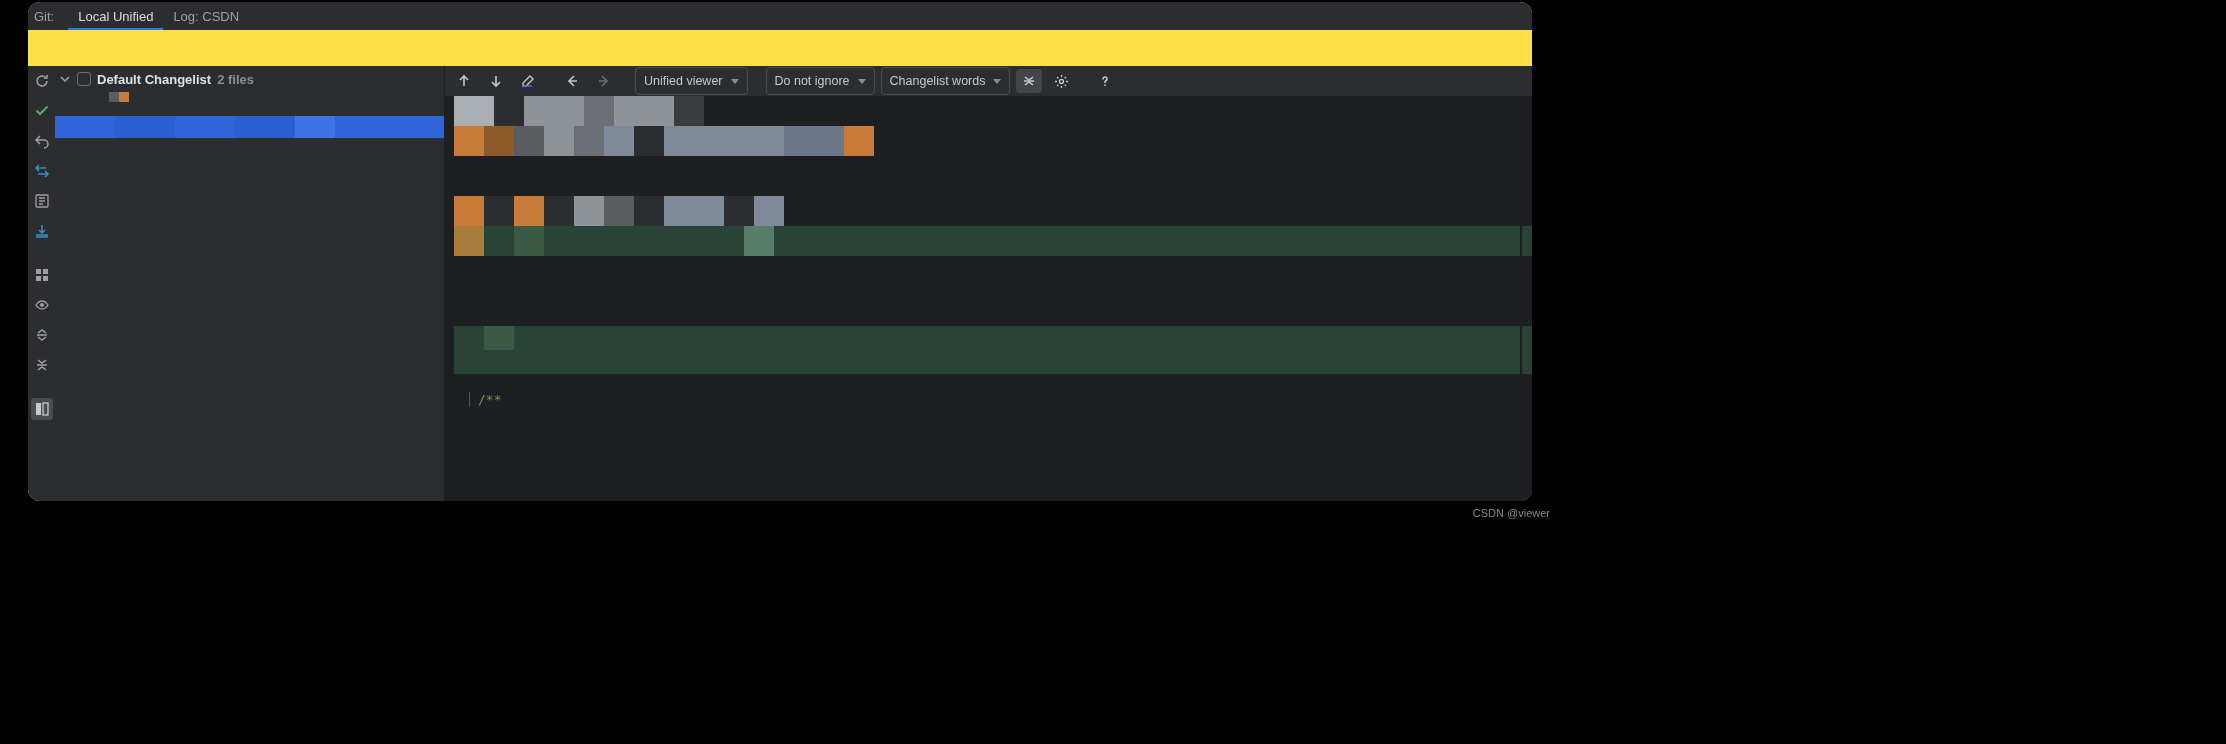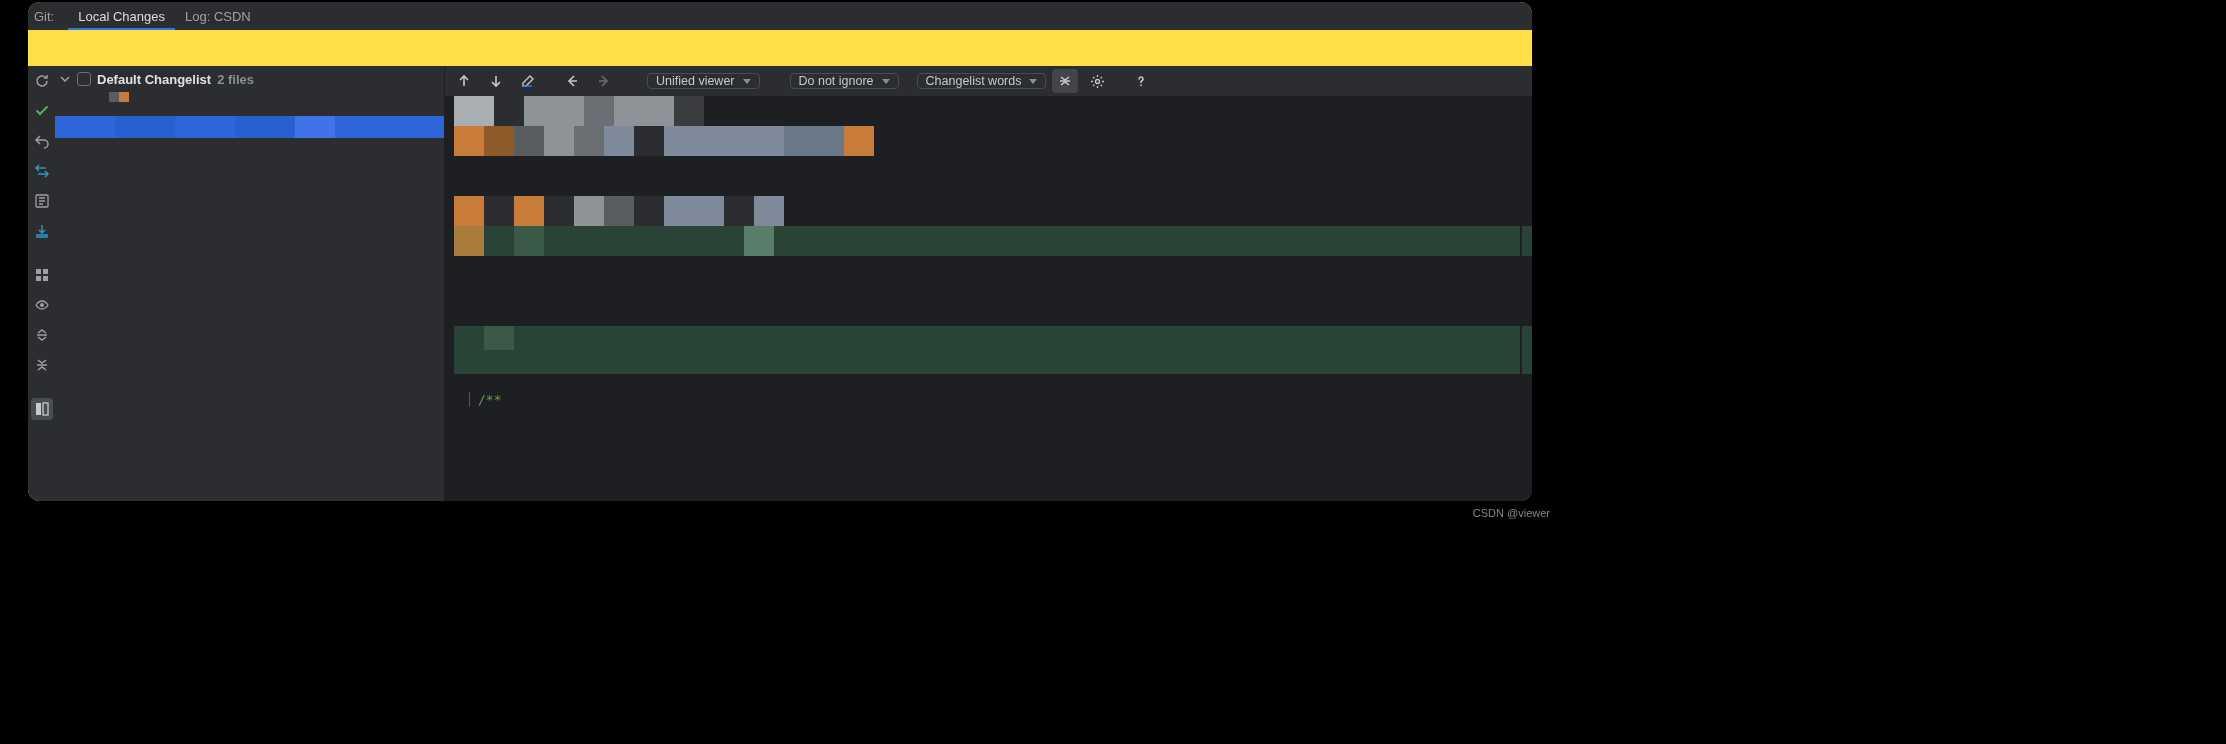--- a/index.html
+++ b/index.html
@@ -176,32 +176,31 @@
     height: 24px;
     display: flex;
     align-items: center;
     justify-content: center;
     border-radius: 4px;
     cursor: pointer;
   }
   .tb-btn.active { background: #43454a; }
   .tb-sep { width: 6px; }
   .dropdown {
-    height: 16px;
+    height: 28px;
     padding: 0 8px;
     border: 1px solid #4a4d50;
     border-radius: 4px;
     display: inline-flex;
     align-items: center;
     gap: 8px;
     color: #c7c9cc;
     font-size: 12.5px;
     cursor: pointer;
     background: #2b2d30;
-    margin-left: 12px;
   }
   .dropdown .caret {
     width: 0; height: 0;
     border-left: 4px solid transparent;
     border-right: 4px solid transparent;
     border-top: 5px solid #8a8d91;
   }
   .diff-body {
     flex: 1;
     position: relative;
@@ -233,21 +232,21 @@
   }
 </style>
 </head>
 <body>
 
 <div class="panel">
 
   <div class="tabs-bar">
     <span class="prefix">Git:</span>
     <div class="tab active">
-      <span>Local Changes</span>
+      <span>Local Unified</span>
     </div>
     <div class="tab">
       <span>Log: CSDN</span>
     </div>
   </div>
 
   <div class="content">
 
     <div class="left-rail">
       <div class="rail-btn">

